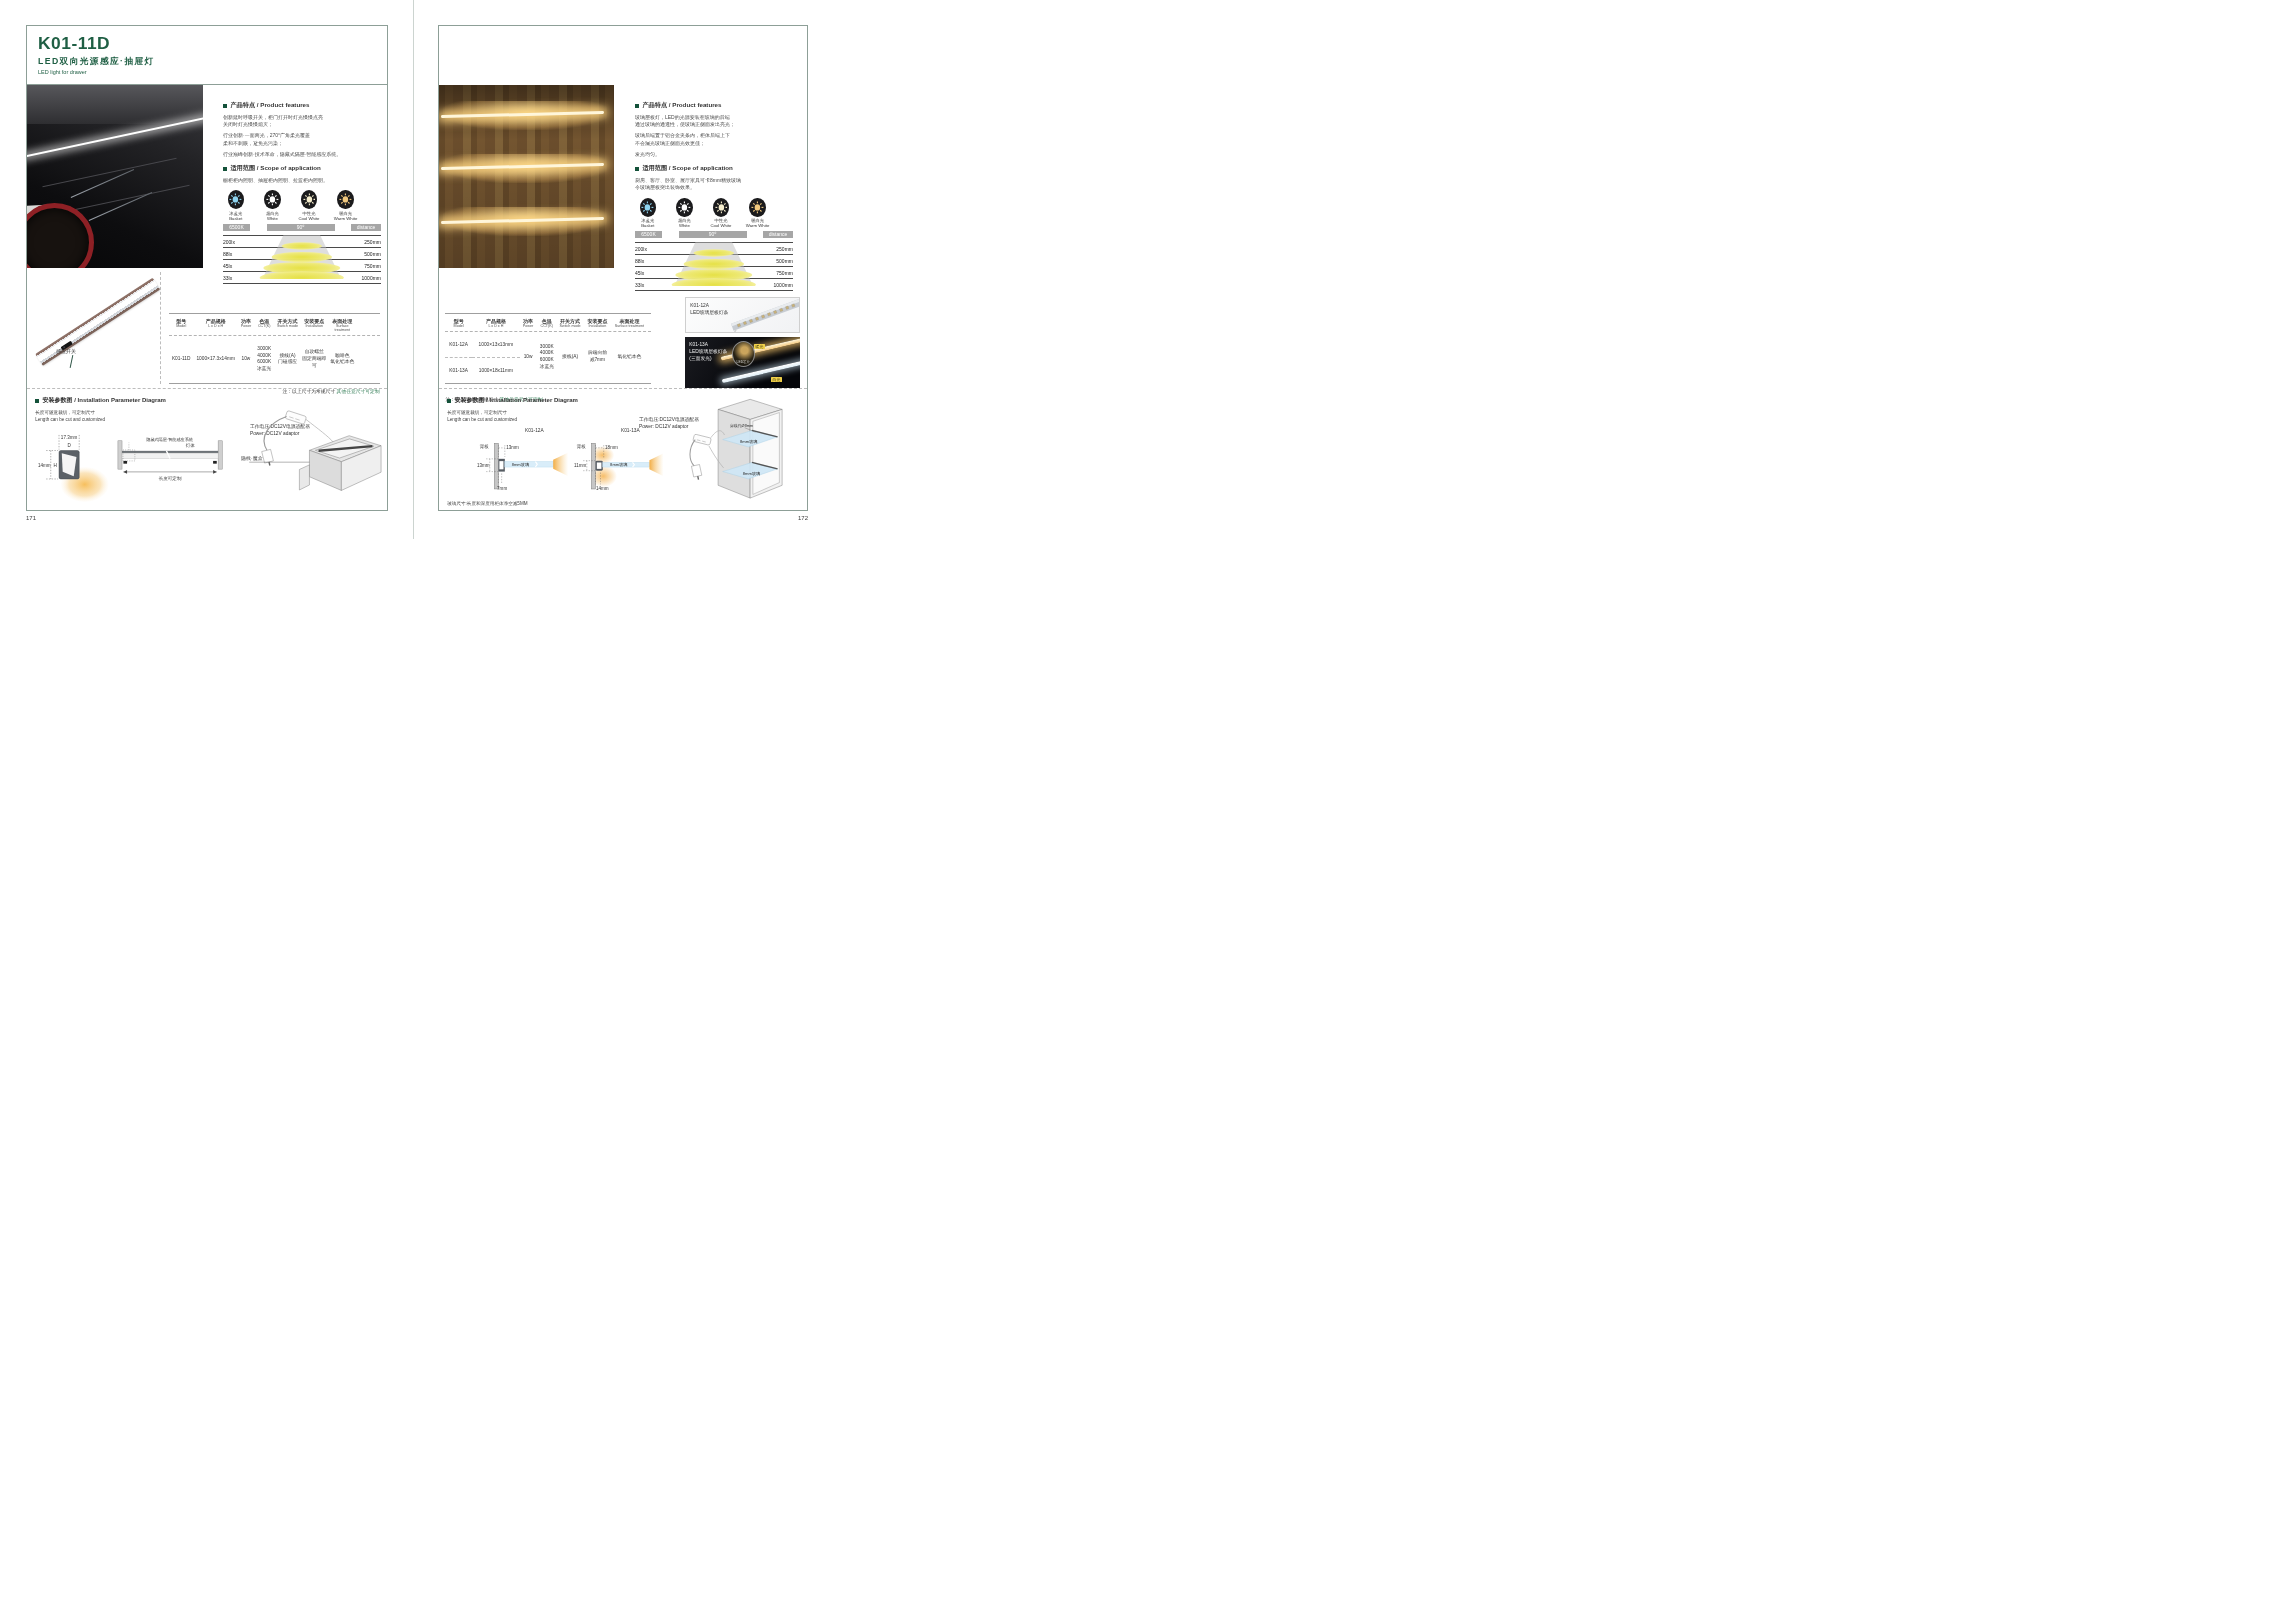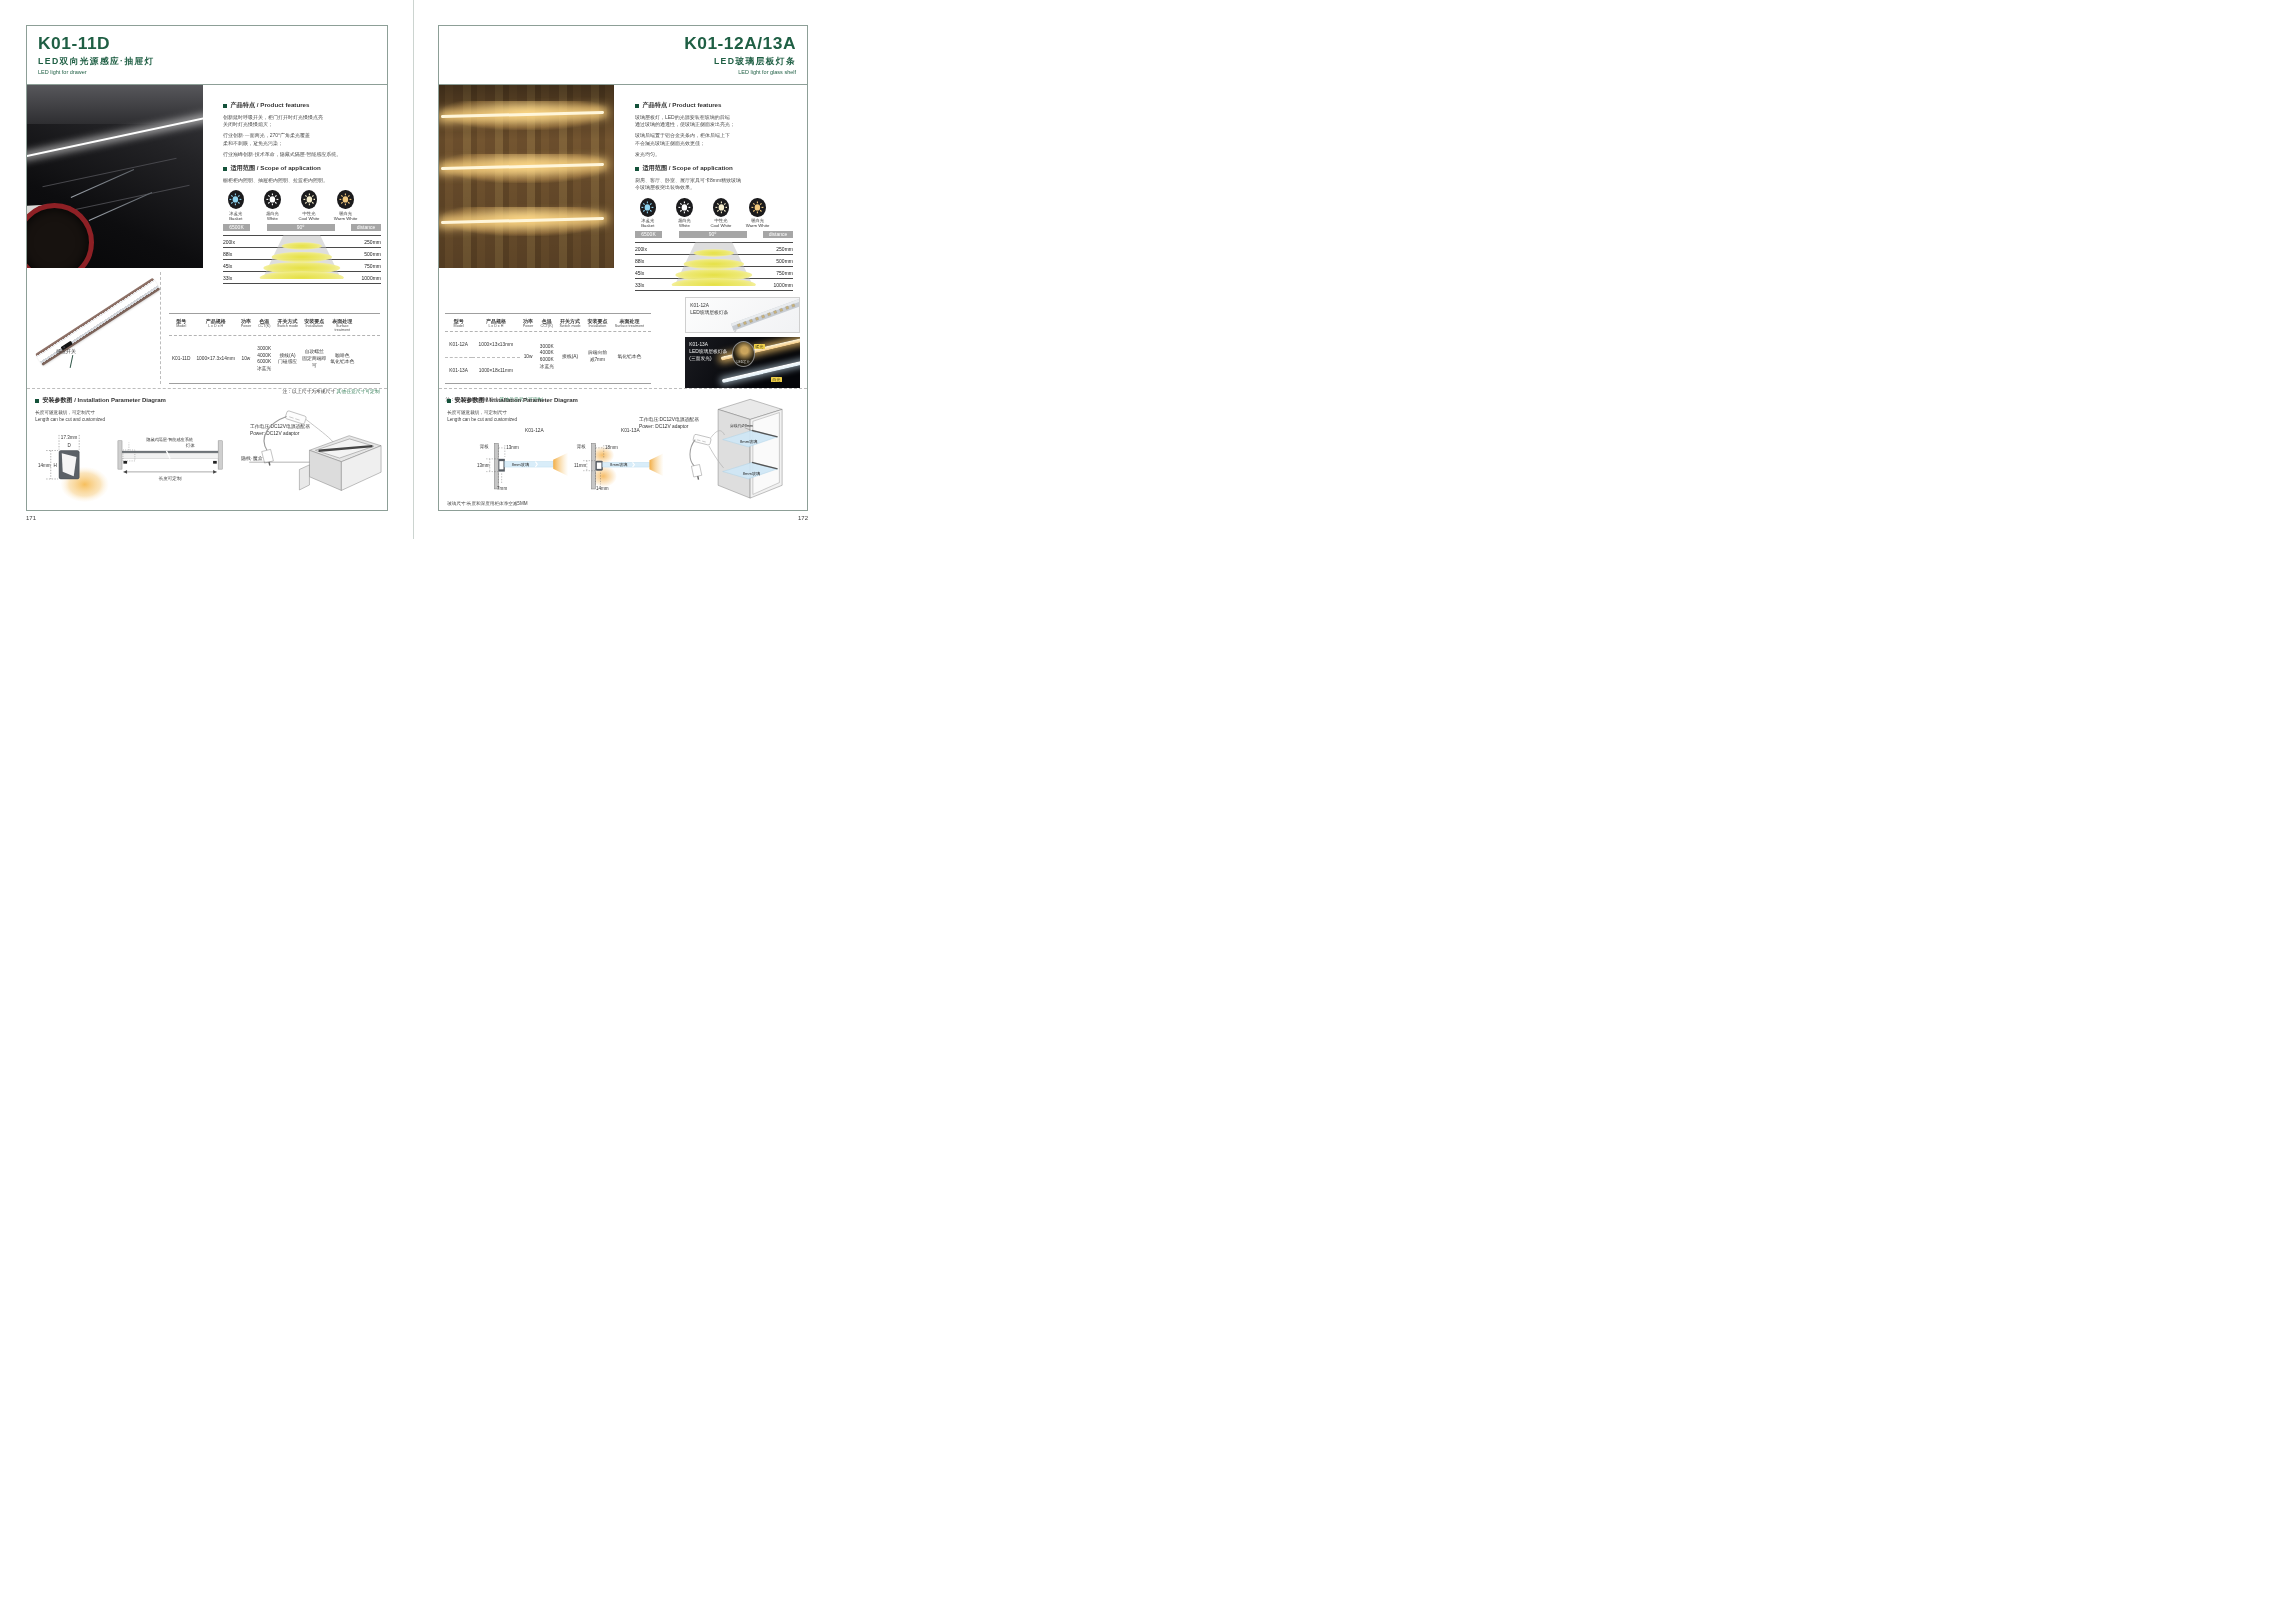--- a/index.html
+++ b/index.html
@@ -433,25 +433,20 @@
           <polygon points="220,135 307,100 307,158 220,198" fill="#efefef"></polygon>
           <polygon points="128,152 150,142 150,186 128,197" fill="#e9e9e9"></polygon>
         </g>
         <line x1="18" y1="136" x2="150" y2="136" stroke="#555" stroke-width="1"></line>
         <text x="0" y="131" font-size="11" fill="#333">隐线·魔盒</text>
       </svg>
     </div>
   </div>
 
   <div class="page pr">
-    <div class="phead">
-      <div class="model">K01-12A/13A</div>
-      <div class="tcn">LED玻璃层板灯条</div>
-      <div class="ten">LED light for glass shelf</div>
-    </div>
 
     <div class="band1">
       <div class="photo">
         <div class="wd-base"></div>
         <div class="wd-shade"></div>
         <div class="wd-glow" style="top:16.4px;"></div>
         <div class="wd-strip" style="top:28px;"></div>
         <div class="wd-glow" style="top:69px;"></div>
         <div class="wd-strip" style="top:80px;"></div>
         <div class="wd-glow" style="top:122px;"></div>

